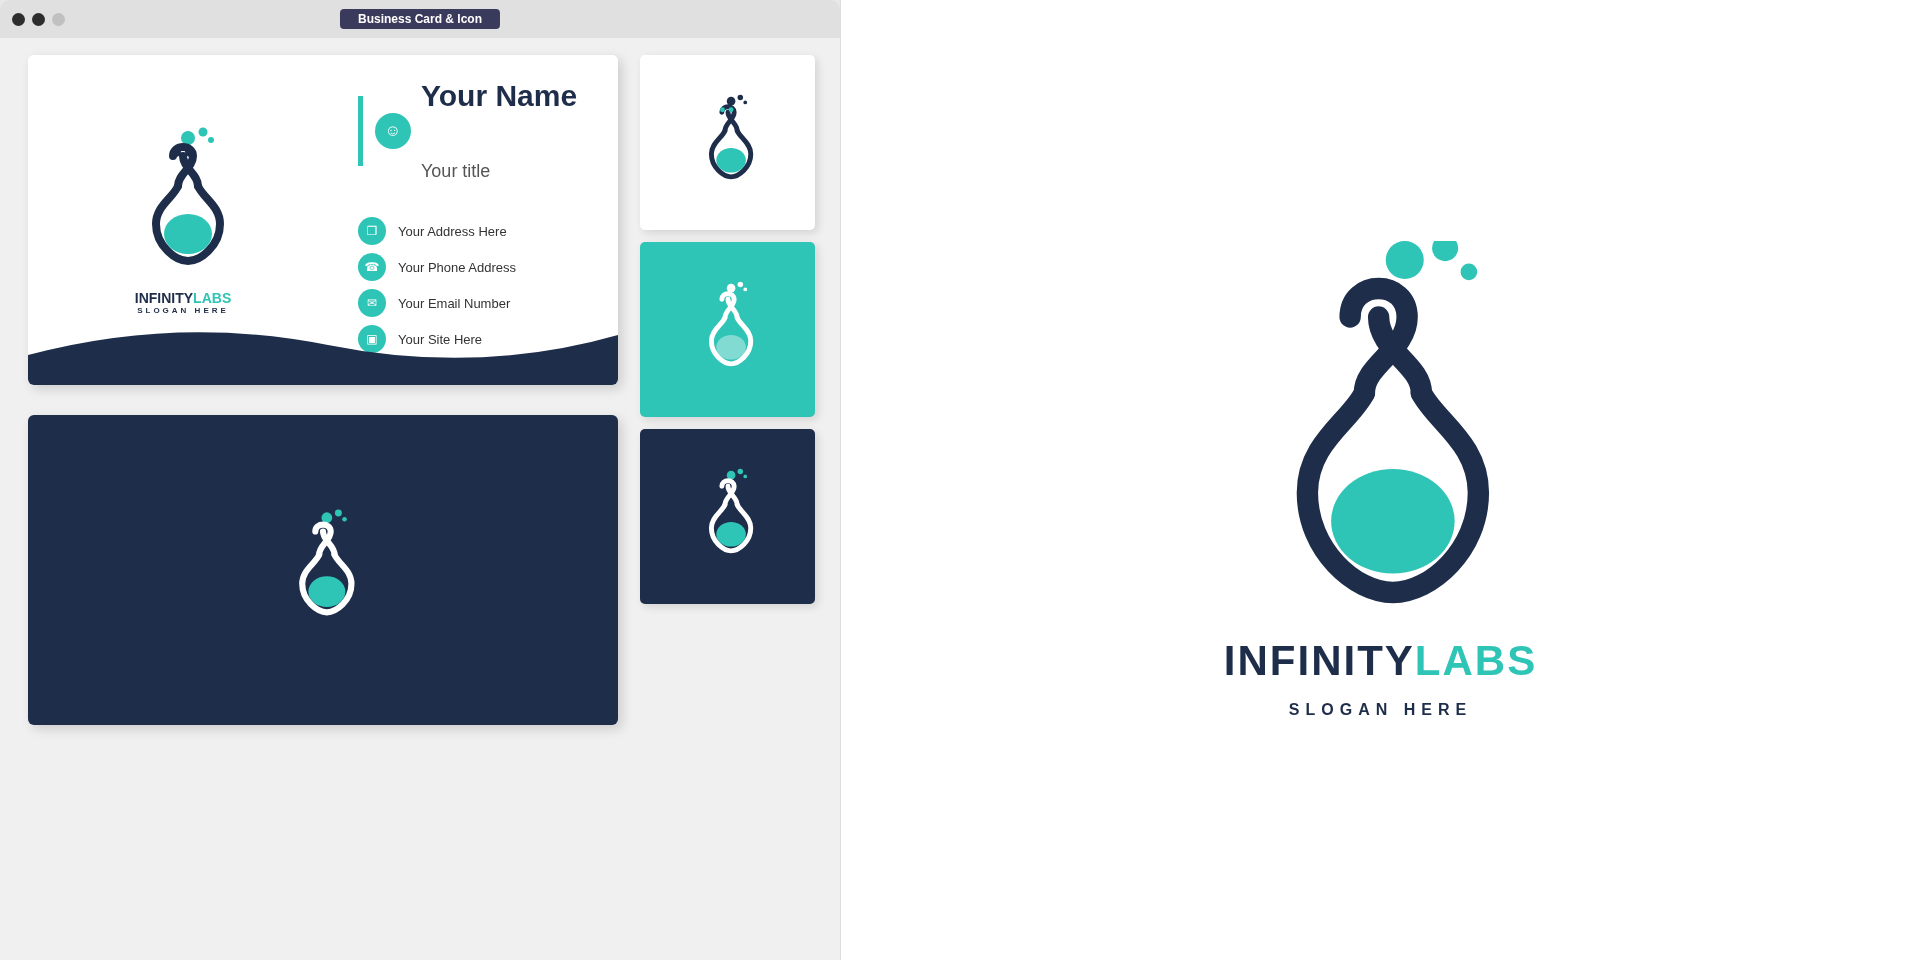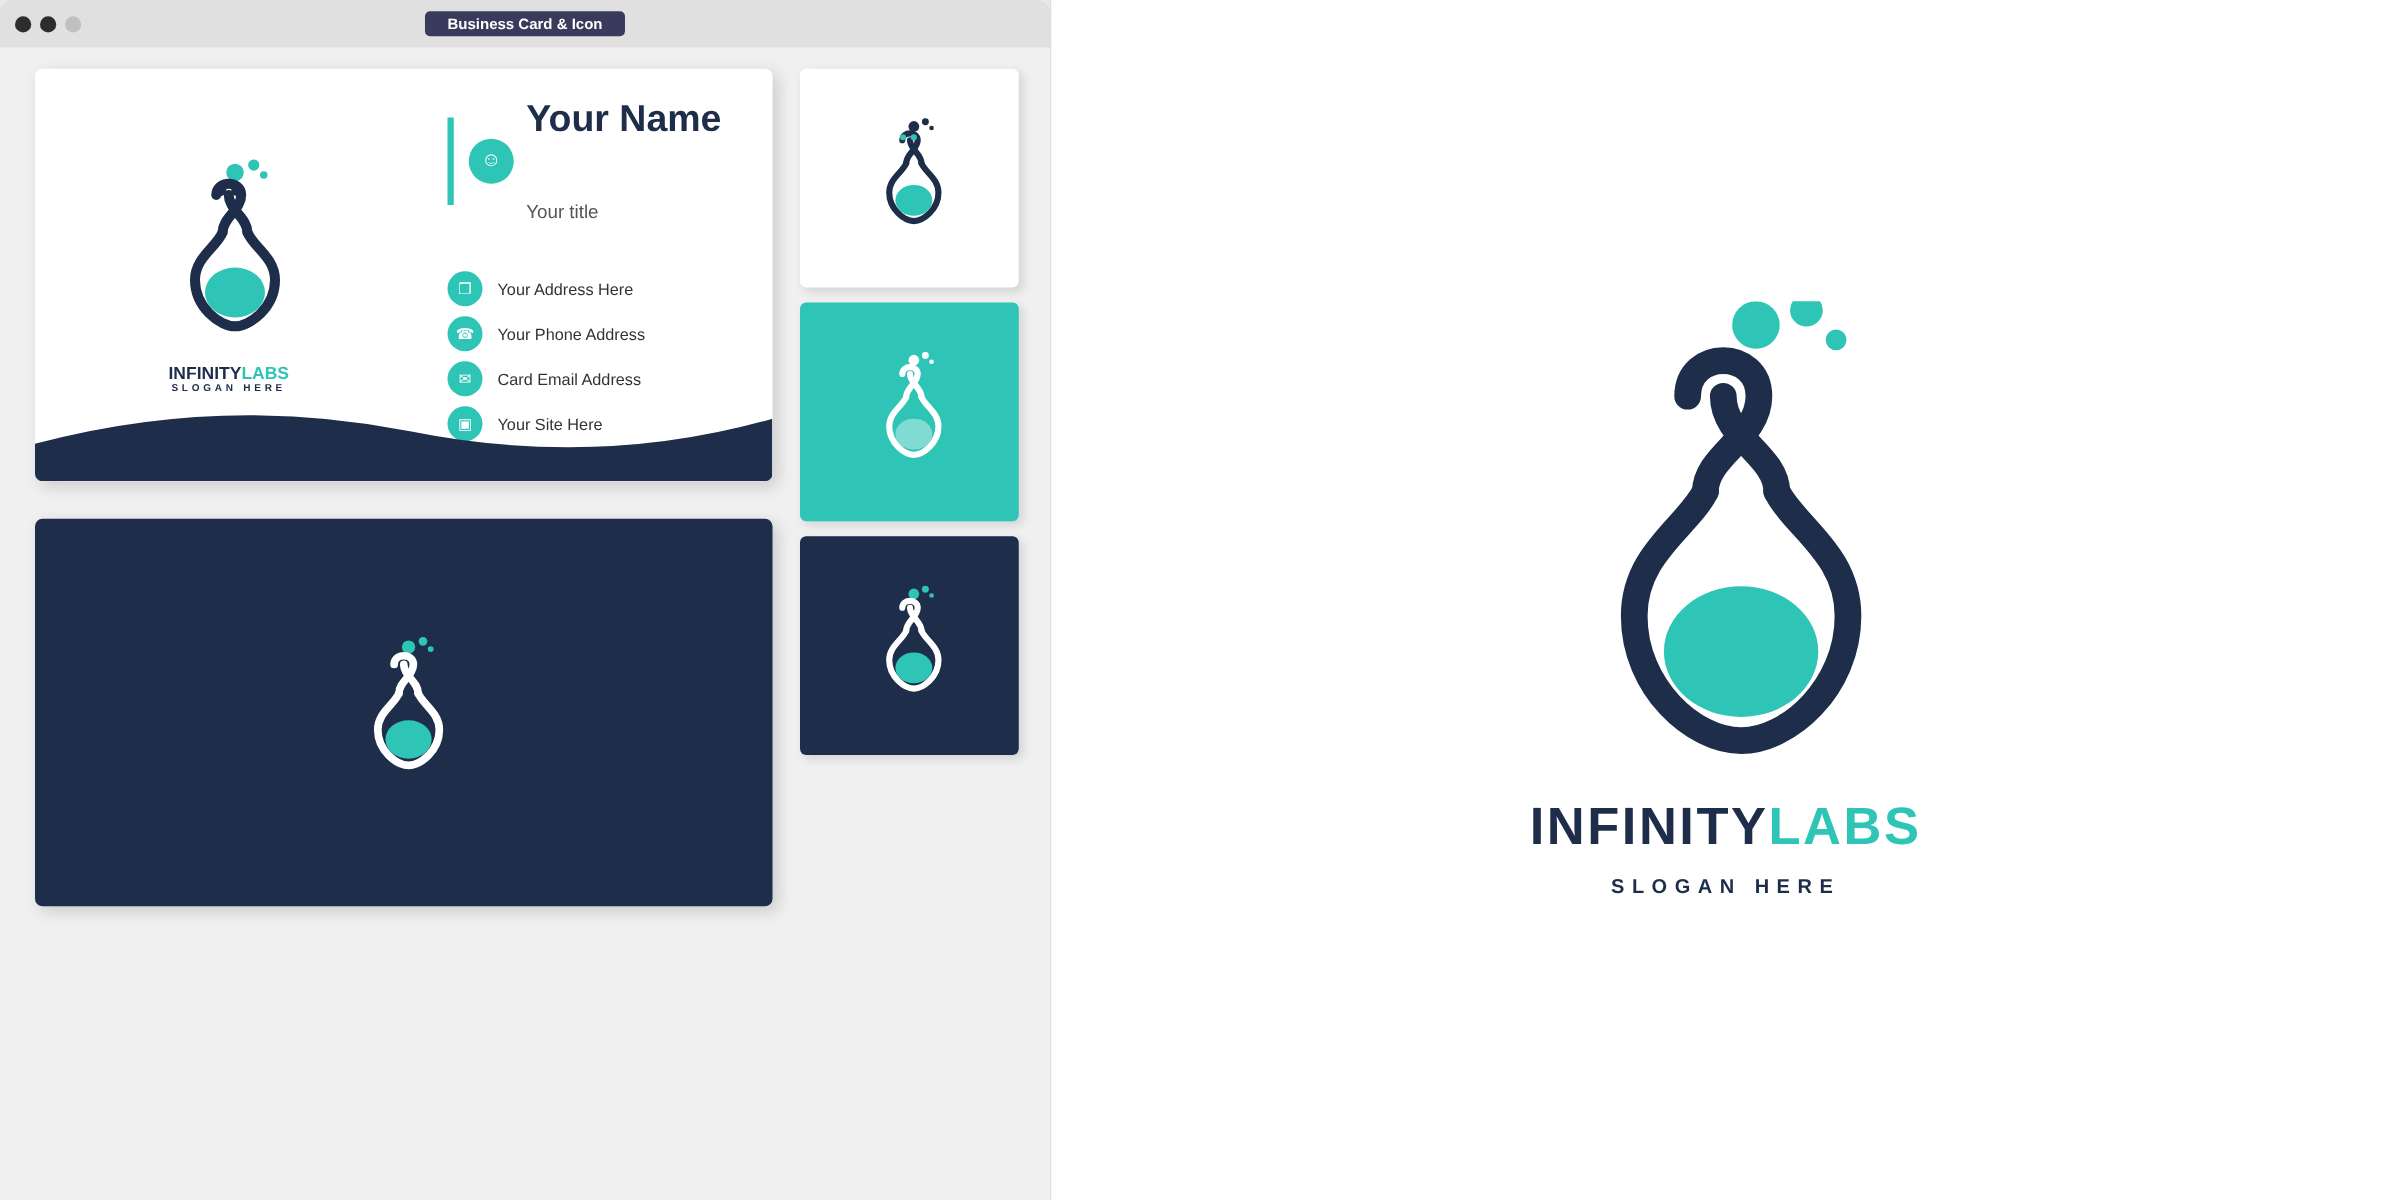--- a/index.html
+++ b/index.html
@@ -204,21 +204,21 @@
       flex-direction: column;
       justify-content: center;
       gap: 48px;
     }
     .your-name {
       font-size: 30px;
       font-weight: 900;
       color: #1e2d4a;
     }
     .your-title {
-      font-size: 15px;
+      font-size: 18px;
       color: #555;
       font-weight: 400;
     }
 
     .contact-item {
       display: flex;
       align-items: center;
       gap: 12px;
       margin-bottom: 8px;
     }
@@ -300,21 +300,21 @@
         <div class="contact-item">
           <div class="contact-icon">❐</div>
           <span class="contact-text">Your Address Here</span>
         </div>
         <div class="contact-item">
           <div class="contact-icon">☎</div>
           <span class="contact-text">Your Phone Address</span>
         </div>
         <div class="contact-item">
           <div class="contact-icon">✉</div>
-          <span class="contact-text">Card Email Address</span>
+          <span class="contact-text">Your Email Number</span>
         </div>
         <div class="contact-item">
           <div class="contact-icon">▣</div>
           <span class="contact-text">Your Site Here</span>
         </div>
       </div>
     </div>
 
     <svg class="card-wave-bottom" viewBox="0 0 590 70" preserveAspectRatio="none">
       <path d="M0,40 Q150,0 300,30 Q450,60 590,20 L590,70 L0,70 Z" fill="#1e2d4a"></path>

